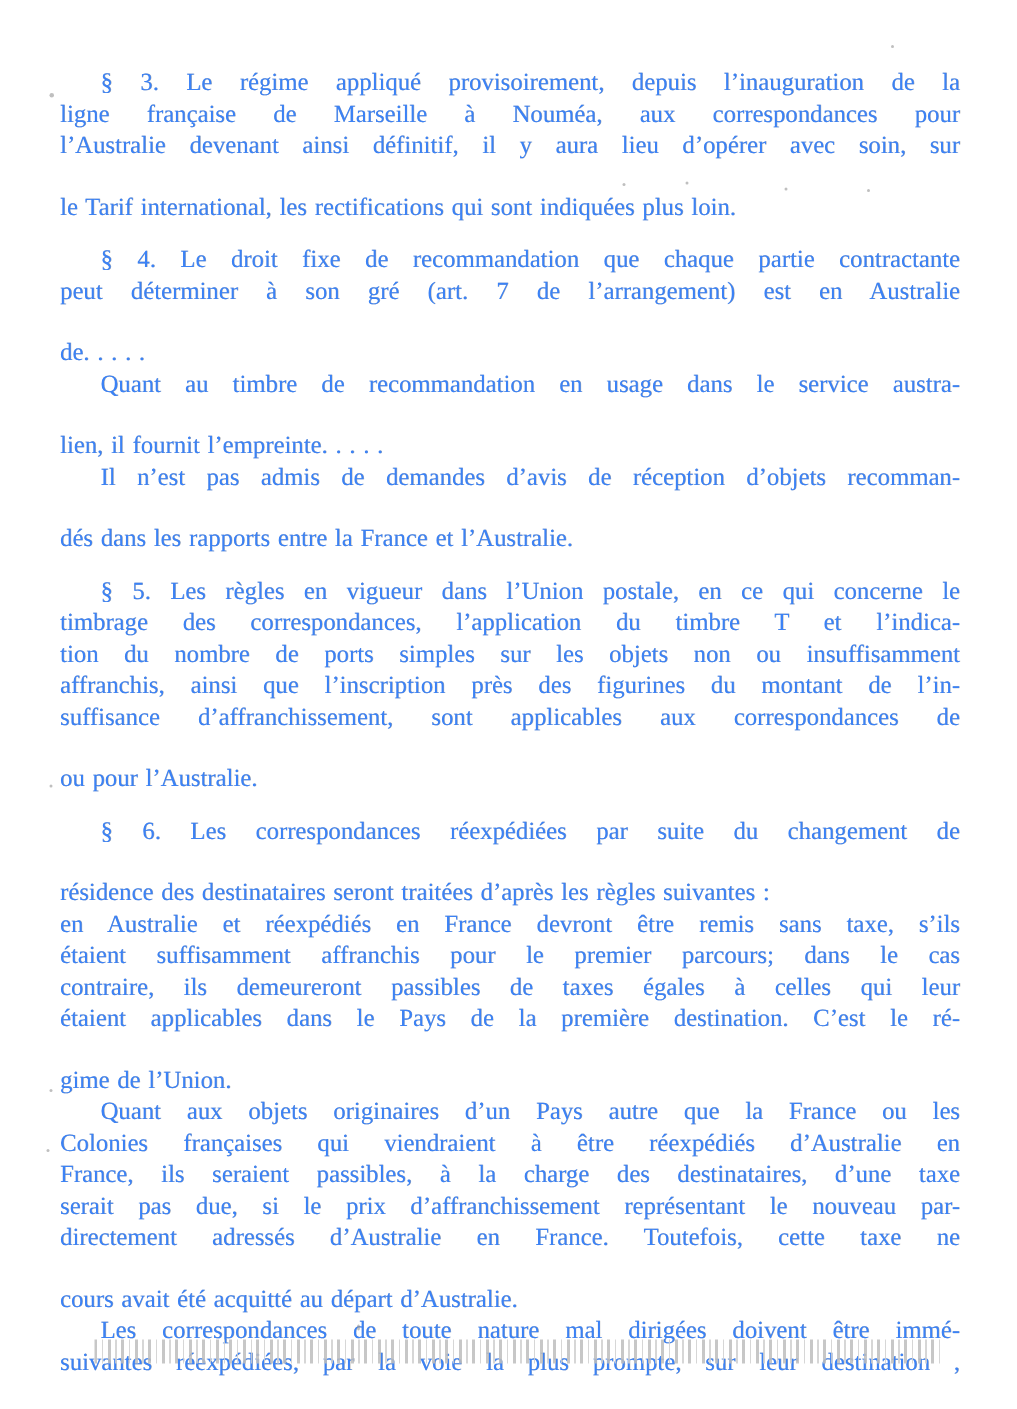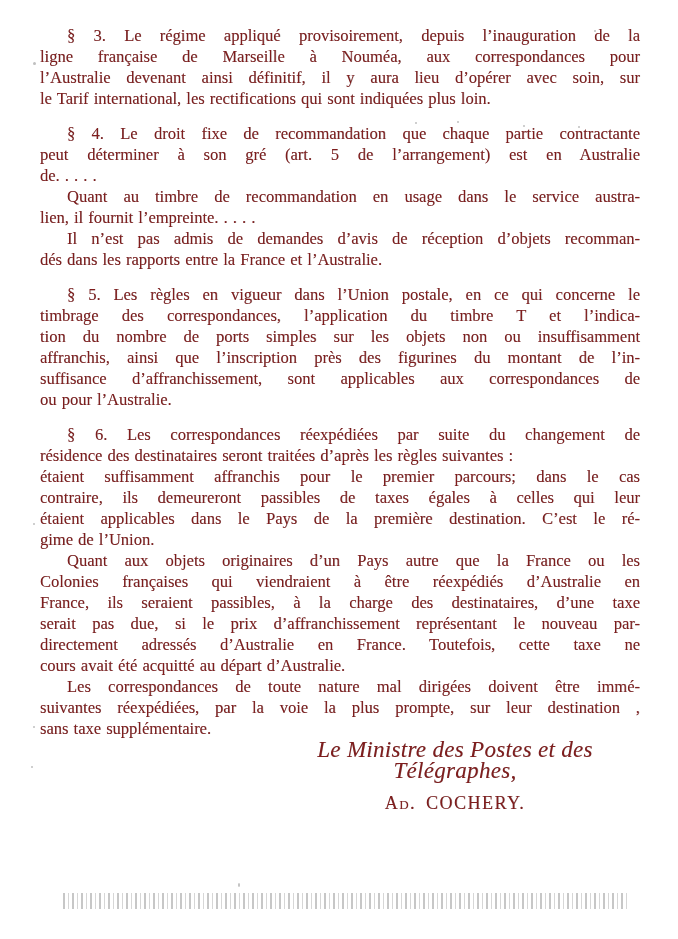--- a/index.html
+++ b/index.html
@@ -10,38 +10,39 @@
     width: 678px;
     height: 939px;
     background: #ffffff;
     position: relative;
     overflow: hidden;
   }
   .page {
     position: absolute;
     inset: 0;
     font-family: "Liberation Serif", serif;
-    color: #7f1d1d;
+    color: #3b82f6;
     font-size: 16.5px;
     line-height: 21px;
-    padding: 25px 38px 0 40px;
+    padding: 44px 38px 0 40px;
     box-sizing: border-box;
     text-shadow: 0.3px 0.3px 0 rgba(20,20,20,0.35);
   }
   .para { margin: 0; }
   .para.gap { margin-top: 14px; }
   .line {
     text-align: justify;
     text-align-last: justify;
     word-spacing: 1px;
   }
   .line.first { text-indent: 27px; }
   .line.last {
     text-align: left;
     text-align-last: left;
+    margin-top: 20px;
   }
   .signature {
     margin-left: 230px;
     width: 370px;
     text-align: center;
   }
   .sig-title {
     font-style: italic;
     font-size: 23px;
     letter-spacing: 0.3px;
@@ -80,21 +81,21 @@
 
   <div class="para">
     <div class="line first">§ 3. Le régime appliqué provisoirement, depuis l’inauguration de la</div>
     <div class="line">ligne française de Marseille à Nouméa, aux correspondances pour</div>
     <div class="line">l’Australie devenant ainsi définitif, il y aura lieu d’opérer avec soin, sur</div>
     <div class="line last">le Tarif international, les rectifications qui sont indiquées plus loin.</div>
   </div>
 
   <div class="para gap">
     <div class="line first">§ 4. Le droit fixe de recommandation que chaque partie contractante</div>
-    <div class="line">peut déterminer à son gré (art. 5 de l’arrangement) est en Australie</div>
+    <div class="line">peut déterminer à son gré (art. 7 de l’arrangement) est en Australie</div>
     <div class="line last">de. . . . .</div>
   </div>
 
   <div class="para">
     <div class="line first">Quant au timbre de recommandation en usage dans le service austra-</div>
     <div class="line last">lien, il fournit l’empreinte. . . . .</div>
   </div>
 
   <div class="para">
     <div class="line first">Il n’est pas admis de demandes d’avis de réception d’objets recomman-</div>
@@ -109,20 +110,21 @@
     <div class="line">suffisance d’affranchissement, sont applicables aux correspondances de</div>
     <div class="line last">ou pour l’Australie.</div>
   </div>
 
   <div class="para gap">
     <div class="line first">§ 6. Les correspondances réexpédiées par suite du changement de</div>
     <div class="line last">résidence des destinataires seront traitées d’après les règles suivantes :</div>
   </div>
 
   <div class="para">
+    <div class="line">en Australie et réexpédiés en France devront être remis sans taxe, s’ils</div>
     <div class="line">étaient suffisamment affranchis pour le premier parcours; dans le cas</div>
     <div class="line">contraire, ils demeureront passibles de taxes égales à celles qui leur</div>
     <div class="line">étaient applicables dans le Pays de la première destination. C’est le ré-</div>
     <div class="line last">gime de l’Union.</div>
   </div>
 
   <div class="para">
     <div class="line first">Quant aux objets originaires d’un Pays autre que la France ou les</div>
     <div class="line">Colonies françaises qui viendraient à être réexpédiés d’Australie en</div>
     <div class="line">France, ils seraient passibles, à la charge des destinataires, d’une taxe</div>

